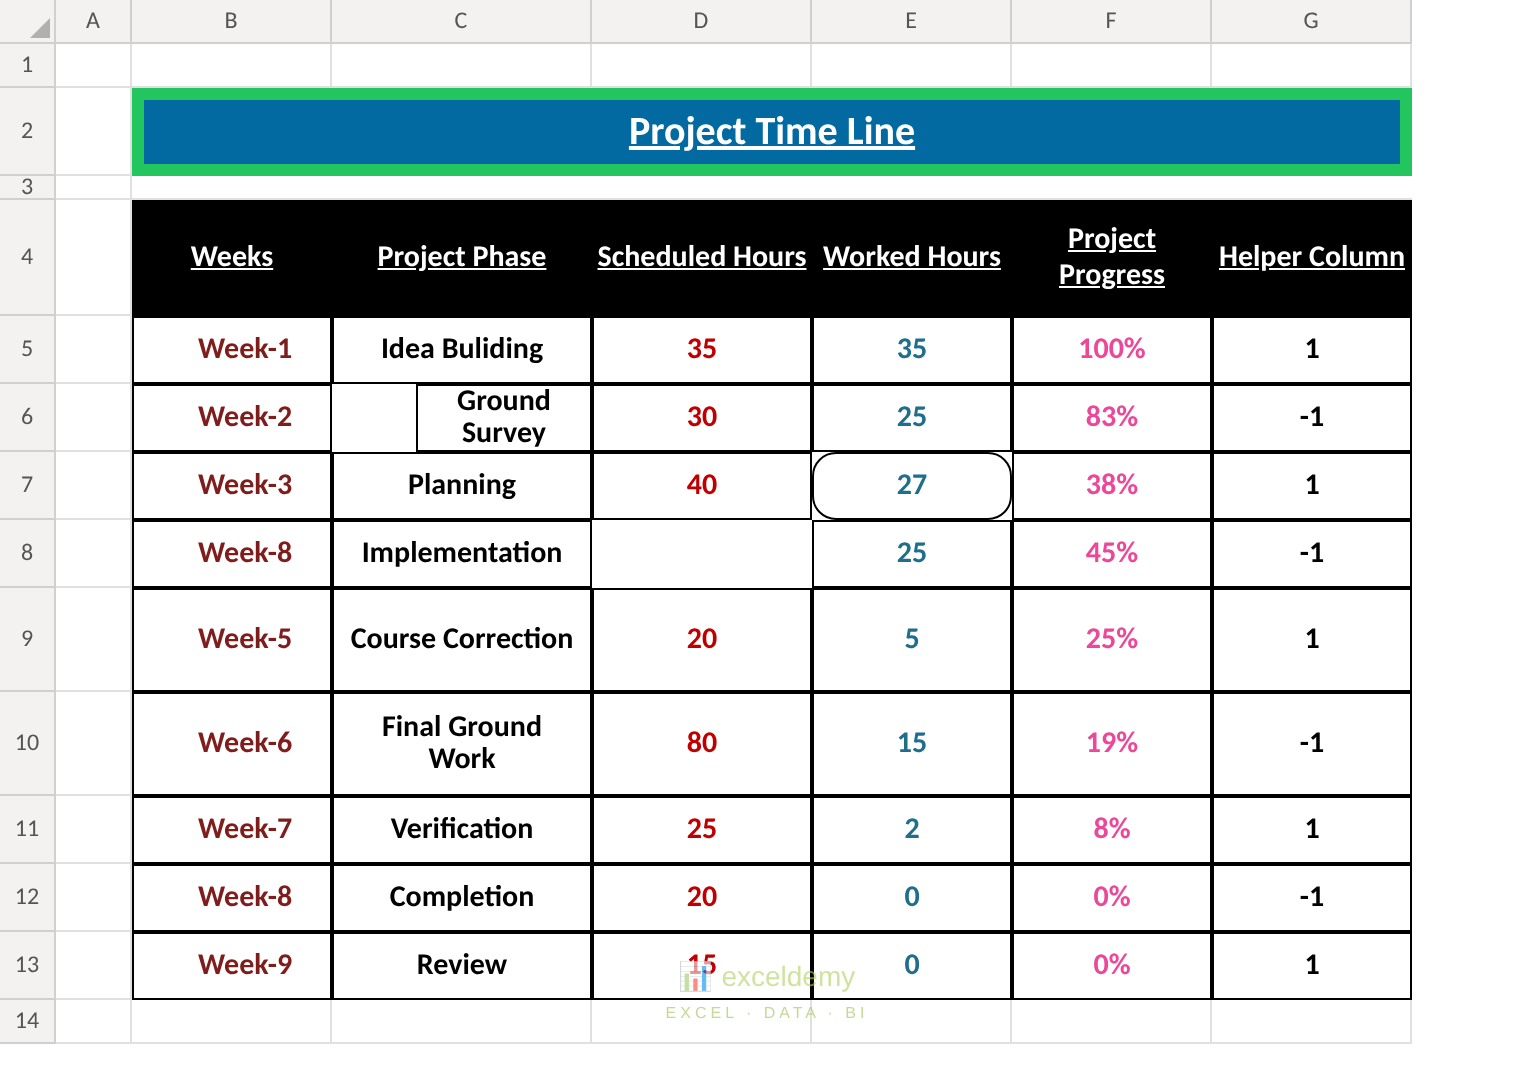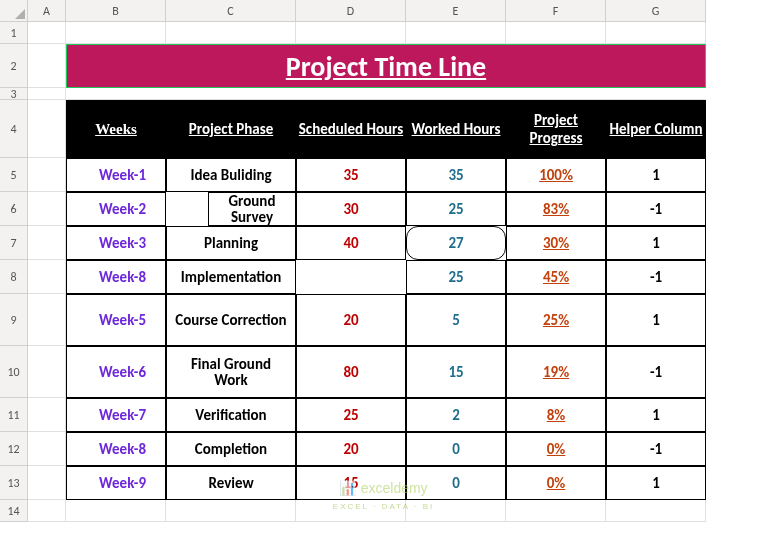--- a/index.html
+++ b/index.html
@@ -45,29 +45,29 @@
     border-right: 1px solid #e0e0e0;
     border-bottom: 1px solid #e0e0e0;
     font-size: 14px;
     display: flex;
     align-items: center;
     padding: 0 6px;
   }
   .title-row {
     grid-column: 3 / 9;
     grid-row: 3;
-    background: #be185d;
+    background: #0369a1;
     color: #fff;
-    font-size: 28px;
+    font-size: 20px;
     font-weight: bold;
     text-decoration: underline;
     display: flex;
     align-items: center;
     justify-content: center;
-    border: 1px solid #22c55e;
+    border: 6px solid #22c55e;
   }
   .spacer-row {
     grid-column: 3 / 9;
     grid-row: 4;
     border-bottom: 1px solid #e0e0e0;
   }
   .colA-blank { grid-column: 2; border-right:1px solid #e0e0e0; border-bottom:1px solid #e0e0e0; }
   .th {
     background: #000;
     color: #fff;
@@ -83,25 +83,25 @@
   }
   .td {
     font-size: 15px;
     display: flex;
     align-items: center;
     border: 1px solid #000;
     background: #fff;
     padding: 0 8px;
     line-height: 1.1;
   }
-  .td.week { font-weight: bold; color: #6d28d9; padding-left: 32px; }
+  .td.week { font-weight: bold; color: #7f1d1d; padding-left: 32px; }
   .td.phase { font-weight: bold; color: #000; text-align:center; justify-content:center; }
   .td.sched { font-weight: bold; color: #c00000; justify-content: center; }
   .td.worked { font-weight: bold; color: #1f6e8c; justify-content: center; }
-  .td.prog { font-weight: bold; color: #c2410c; justify-content: center; text-decoration: underline; }
+  .td.prog { font-weight: bold; color: #ec4899; justify-content: center; }
   .td.helper { font-weight: bold; color: #000; justify-content: center; }
   .watermark {
     position: absolute;
     left: 50%; top: 480px;
     transform: translateX(-50%);
     font-size: 14px;
     color: #b0d060;
     opacity: 0.6;
     pointer-events: none;
     text-align:center;
@@ -157,21 +157,21 @@
   <div class="colA-blank" style="grid-row:10;"></div>
   <div class="colA-blank" style="grid-row:11;"></div>
   <div class="colA-blank" style="grid-row:12;"></div>
   <div class="colA-blank" style="grid-row:13;"></div>
   <div class="colA-blank" style="grid-row:14;"></div>
   <div class="colA-blank" style="grid-row:15;"></div>
 
   <div class="title-row">Project Time Line</div>
   <div class="spacer-row"></div>
 
-  <div class="th" style="grid-column:3;grid-row:5;font-family:Liberation Serif, serif;">Weeks</div>
+  <div class="th" style="grid-column:3;grid-row:5;">Weeks</div>
   <div class="th" style="grid-column:4;grid-row:5;">Project Phase</div>
   <div class="th" style="grid-column:5;grid-row:5;">Scheduled Hours</div>
   <div class="th" style="grid-column:6;grid-row:5;">Worked Hours</div>
   <div class="th" style="grid-column:7;grid-row:5;">Project Progress</div>
   <div class="th" style="grid-column:8;grid-row:5;">Helper Column</div>
 
   <div class="td week" style="grid-column:3;grid-row:6;">Week-1</div>
   <div class="td phase" style="grid-column:4;grid-row:6;">Idea Buliding</div>
   <div class="td sched" style="grid-column:5;grid-row:6;">35</div>
   <div class="td worked" style="grid-column:6;grid-row:6;">35</div>
@@ -182,21 +182,21 @@
   <div class="td phase" style="grid-column:4;grid-row:7;margin-left:42px;">Ground Survey</div>
   <div class="td sched" style="grid-column:5;grid-row:7;">30</div>
   <div class="td worked" style="grid-column:6;grid-row:7;">25</div>
   <div class="td prog" style="grid-column:7;grid-row:7;">83%</div>
   <div class="td helper" style="grid-column:8;grid-row:7;">-1</div>
 
   <div class="td week" style="grid-column:3;grid-row:8;">Week-3</div>
   <div class="td phase" style="grid-column:4;grid-row:8;">Planning</div>
   <div class="td sched" style="grid-column:5;grid-row:8;">40</div>
   <div class="td worked" style="grid-column:6;grid-row:8;border-radius:12px;">27</div>
-  <div class="td prog" style="grid-column:7;grid-row:8;">30%</div>
+  <div class="td prog" style="grid-column:7;grid-row:8;">38%</div>
   <div class="td helper" style="grid-column:8;grid-row:8;">1</div>
 
   <div class="td week" style="grid-column:3;grid-row:9;">Week-8</div>
   <div class="td phase" style="grid-column:4;grid-row:9;">Implementation</div>
   <div class="td sched" style="grid-column:5;grid-row:9;margin-top:40px;">55</div>
   <div class="td worked" style="grid-column:6;grid-row:9;">25</div>
   <div class="td prog" style="grid-column:7;grid-row:9;">45%</div>
   <div class="td helper" style="grid-column:8;grid-row:9;">-1</div>
 
   <div class="td week" style="grid-column:3;grid-row:10;">Week-5</div>

